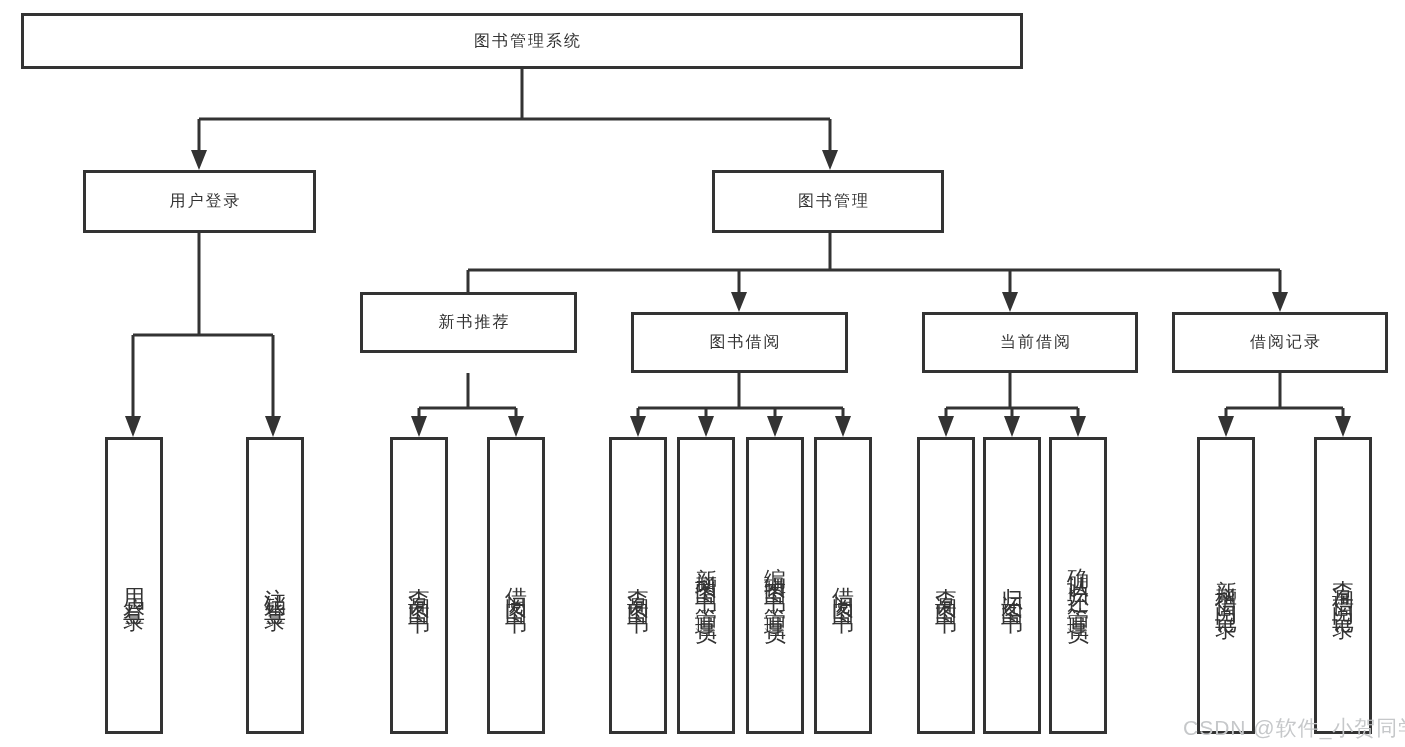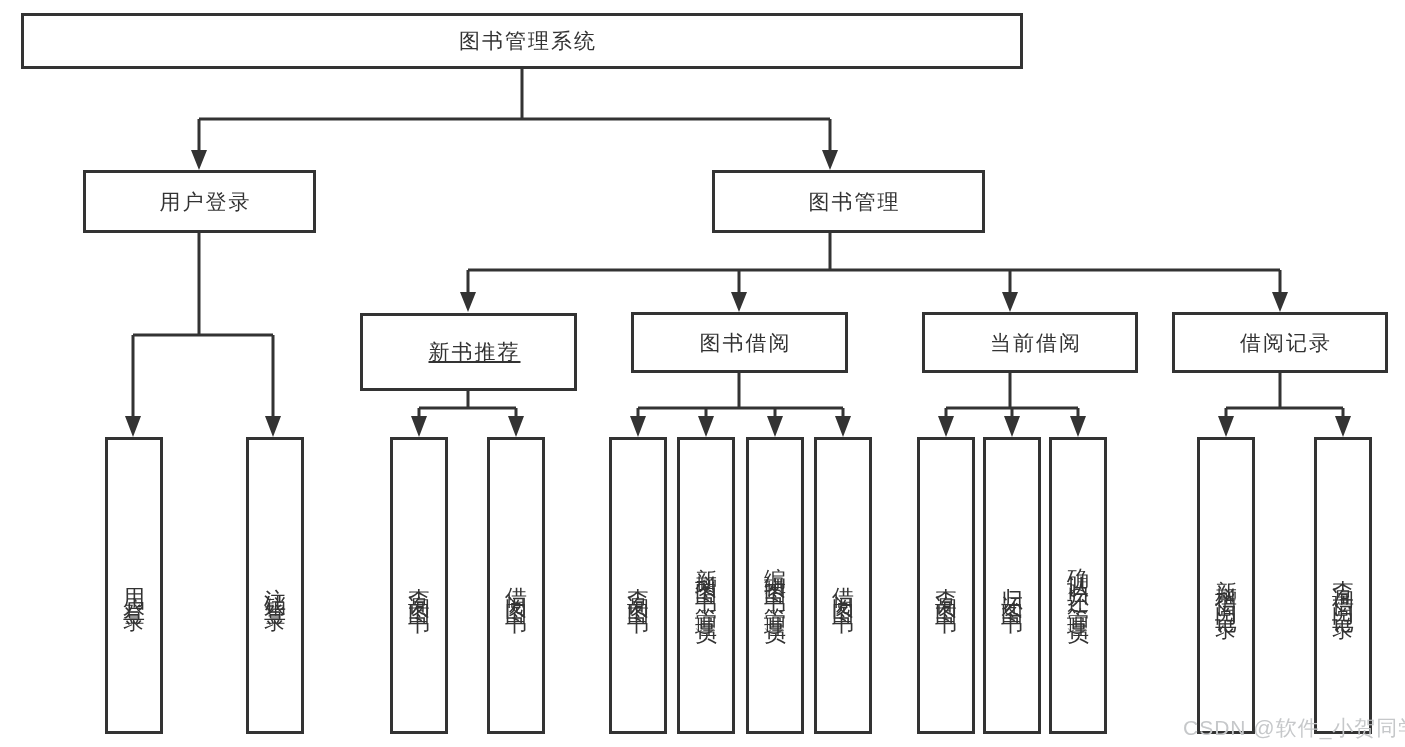--- a/index.html
+++ b/index.html
@@ -14,21 +14,21 @@
   .box {
     position:absolute;
     box-sizing:border-box;
     border:3px solid #333333;
     background:#ffffff;
     color:#333333;
     display:flex;
     align-items:center;
     justify-content:center;
   }
-  .h-box { font-size:21px; letter-spacing:2px;padding-left:12px; }
+  .h-box { font-size:16px; letter-spacing:2px;padding-left:12px; }
   .v-box { overflow:hidden; }
   .v-box span {
     writing-mode:vertical-rl;
     text-orientation:mixed;
     font-size:22px;
     letter-spacing:8px;
     line-height:1.1;
     white-space:nowrap;
   }
   .watermark {
@@ -62,23 +62,23 @@
              M630 416 L646 416 L638 437 Z  M698 416 L714 416 L706 437 Z
              M767 416 L783 416 L775 437 Z  M835 416 L851 416 L843 437 Z
              M938 416 L954 416 L946 437 Z  M1004 416 L1020 416 L1012 437 Z
              M1070 416 L1086 416 L1078 437 Z  M1218 416 L1234 416 L1226 437 Z
              M1335 416 L1351 416 L1343 437 Z" fill="#333333"></path>
   </svg>
 
   <div class="box h-box" style="left:21px;top:13px;width:1002px;height:56px;">图书管理系统</div>
 
   <div class="box h-box" style="left:83px;top:170px;width:233px;height:63px;">用户登录</div>
-  <div class="box h-box" style="left:712px;top:170px;width:273px;height:63px;font-family:Liberation Mono, monospace;">图书管理</div>
+  <div class="box h-box" style="left:712px;top:170px;width:232px;height:63px;font-family:Liberation Mono, monospace;">图书管理</div>
 
-  <div class="box h-box" style="left:360px;top:313px;width:217px;height:78px;text-decoration:underline;">新书推荐</div>
+  <div class="box h-box" style="left:360px;top:292px;width:217px;height:61px;">新书推荐</div>
   <div class="box h-box" style="left:631px;top:312px;width:217px;height:61px;text-align:right;">图书借阅</div>
   <div class="box h-box" style="left:902px;top:312px;width:216px;height:61px;margin-left:20px;">当前借阅</div>
   <div class="box h-box" style="left:1172px;top:312px;width:216px;height:61px;">借阅记录</div>
 
   <div class="box v-box" style="left:105px;top:437px;width:58px;height:297px;">
     <span>用户登录</span>
   </div>
   <div class="box v-box" style="left:246px;top:437px;width:58px;height:297px;">
     <span>注销登录</span>
   </div>

